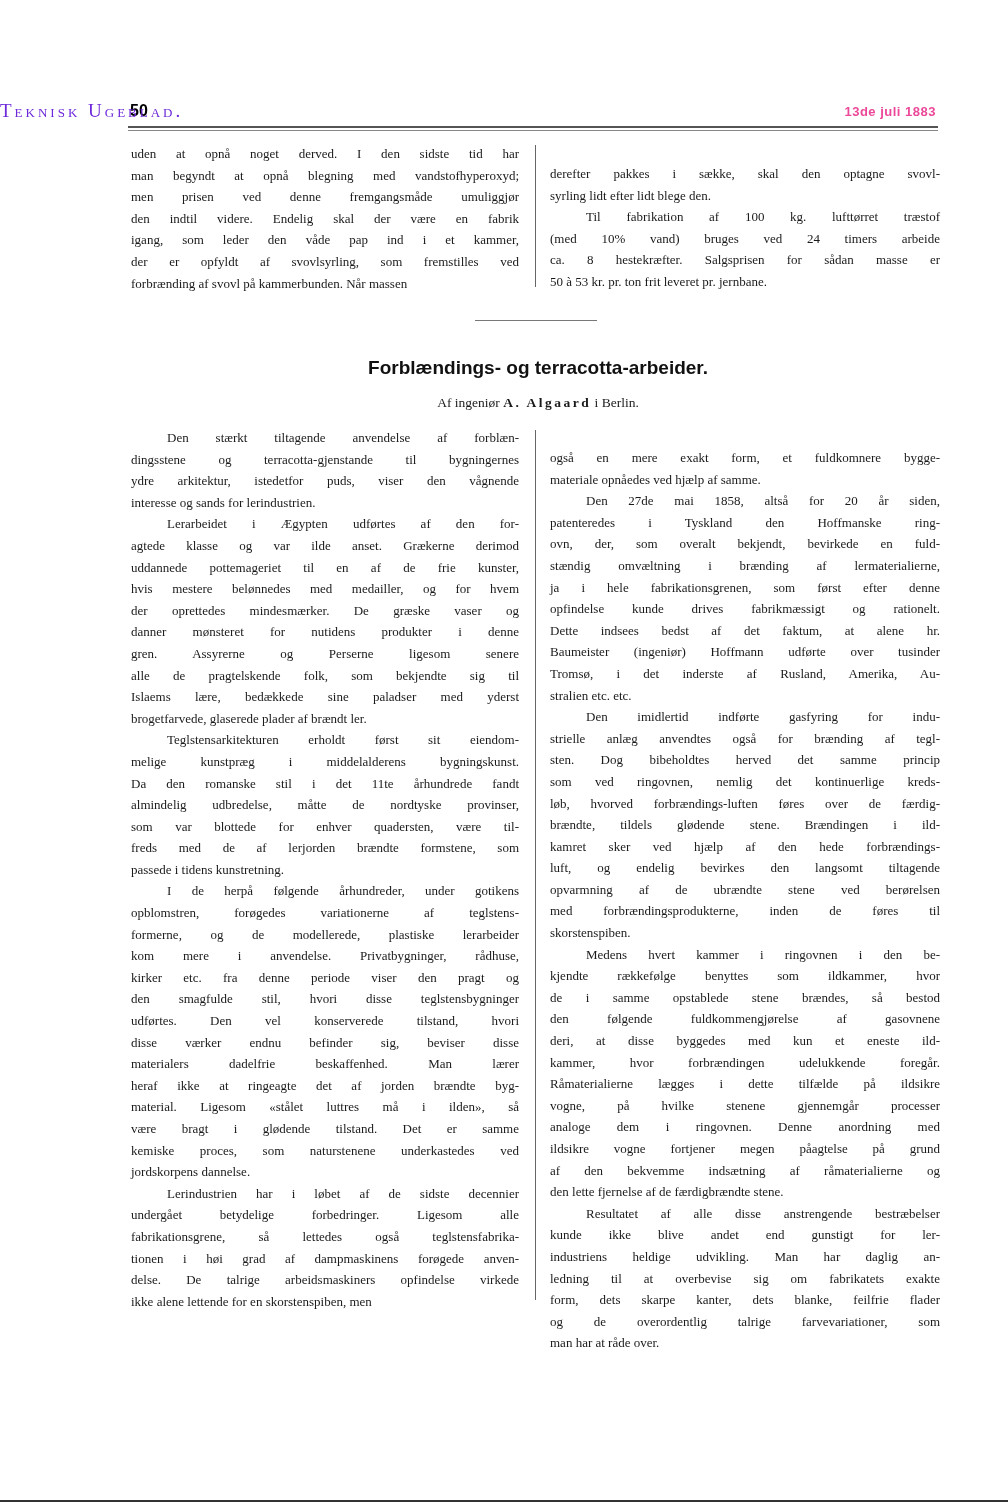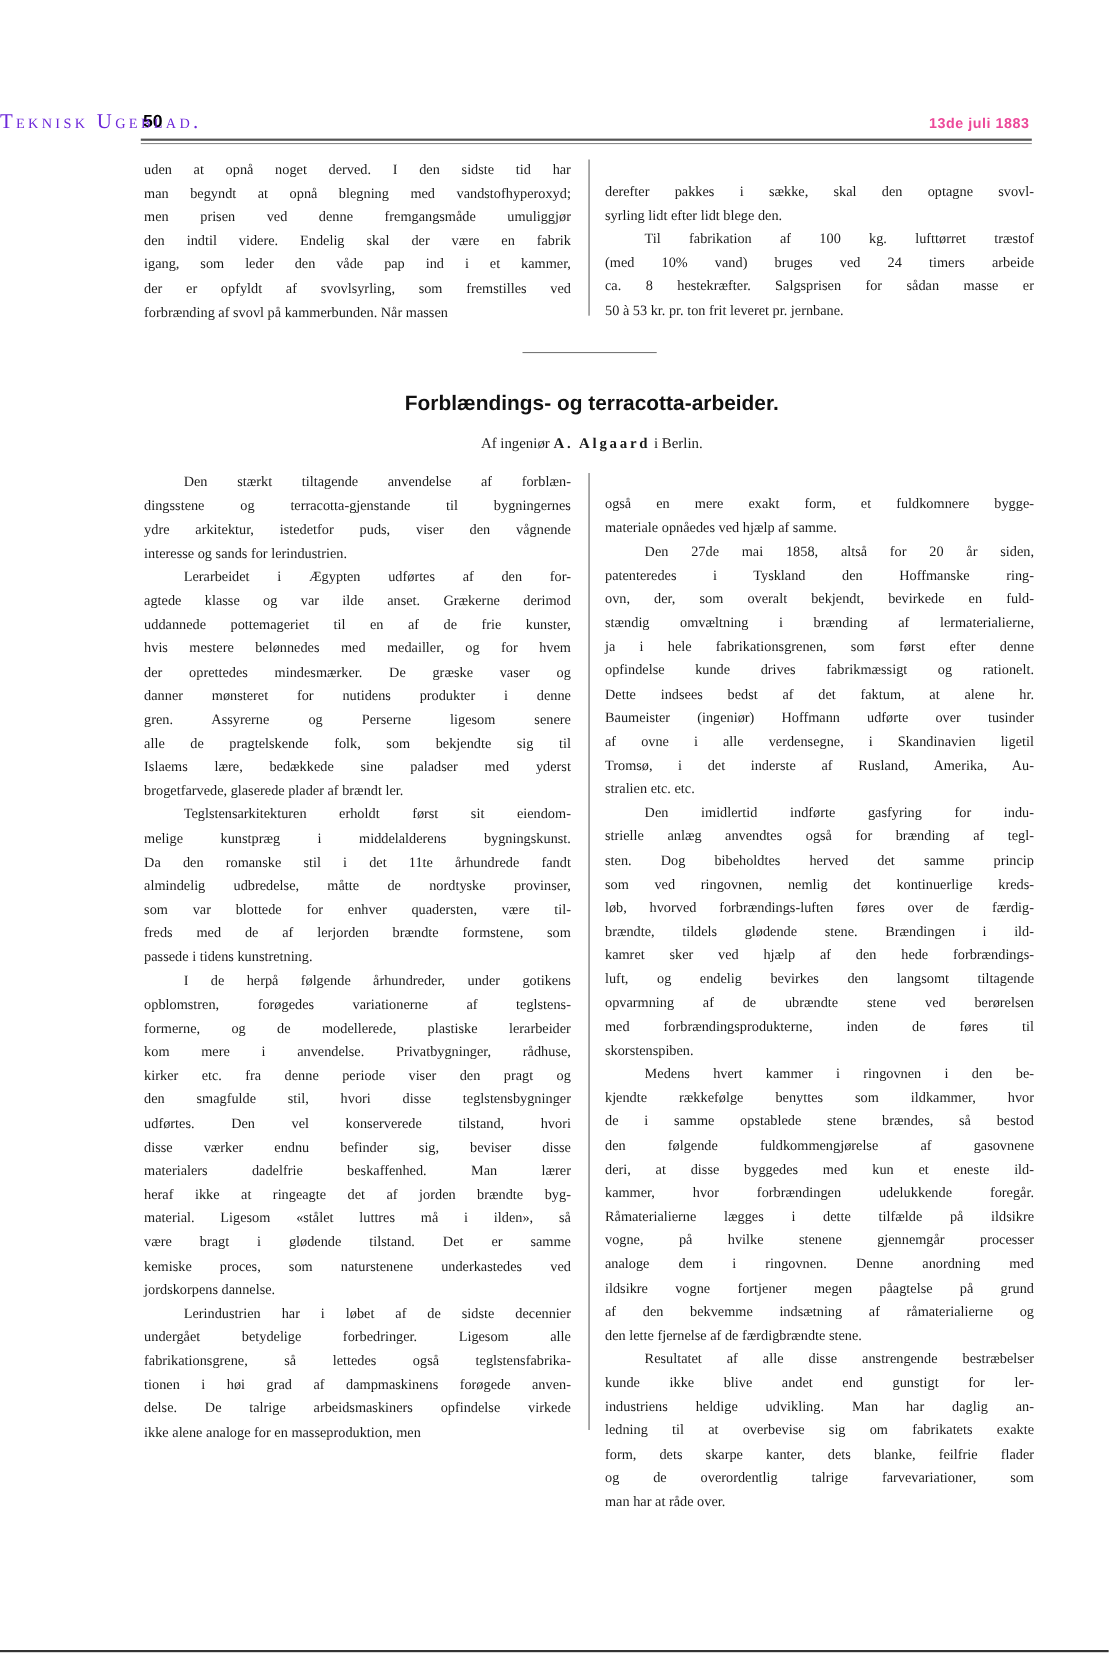--- a/index.html
+++ b/index.html
@@ -98,35 +98,34 @@
     <span class="line">heraf ikke at ringeagte det af jorden brændte byg-</span>
     <span class="line">material.  Ligesom «stålet luttres må i ilden», så</span>
     <span class="line">være bragt i glødende tilstand.  Det er samme</span>
     <span class="line">kemiske proces, som naturstenene underkastedes ved</span>
     <span class="line last">jordskorpens dannelse.</span>
     <span class="line indent">Lerindustrien har i løbet af de sidste decennier</span>
     <span class="line">undergået betydelige forbedringer.  Ligesom alle</span>
     <span class="line">fabrikationsgrene, så lettedes også teglstensfabrika-</span>
     <span class="line">tionen i høi grad af dampmaskinens forøgede anven-</span>
     <span class="line">delse.  De talrige arbeidsmaskiners opfindelse virkede</span>
-    <span class="line last">ikke alene analoge for en masseproduktion, men</span>
+    <span class="line last">ikke alene lettende for en skorstenspiben, men</span>
   </div>
 <div class="vsep" style="top:430px;height:870px;"></div>
 <div class="col col-right" style="top:427px;" id="art-right">
     <span class="line">også en mere exakt form, et fuldkomnere bygge-</span>
     <span class="line last">materiale opnåedes ved hjælp af samme.</span>
     <span class="line indent">Den 27de mai 1858, altså for 20 år siden,</span>
     <span class="line">patenteredes i Tyskland den Hoffmanske ring-</span>
     <span class="line">ovn, der, som overalt bekjendt, bevirkede en fuld-</span>
     <span class="line">stændig omvæltning i brænding af lermaterialierne,</span>
     <span class="line">ja i hele fabrikationsgrenen, som først efter denne</span>
     <span class="line">opfindelse kunde drives fabrikmæssigt og rationelt.</span>
     <span class="line">Dette indsees bedst af det faktum, at alene hr.</span>
     <span class="line">Baumeister (ingeniør) Hoffmann udførte over tusinder</span>
-    <span class="line">af ovne i alle verdensegne, i Skandinavien ligetil</span>
     <span class="line">Tromsø, i det inderste af Rusland, Amerika, Au-</span>
     <span class="line last">stralien etc. etc.</span>
     <span class="line indent">Den imidlertid indførte gasfyring for indu-</span>
     <span class="line">strielle anlæg anvendtes også for brænding af tegl-</span>
     <span class="line">sten.  Dog bibeholdtes herved det samme princip</span>
     <span class="line">som ved ringovnen, nemlig det kontinuerlige kreds-</span>
     <span class="line">løb, hvorved forbrændings-luften føres over de færdig-</span>
     <span class="line">brændte, tildels glødende stene.  Brændingen i ild-</span>
     <span class="line">kamret sker ved hjælp af den hede forbrændings-</span>
     <span class="line">luft, og endelig bevirkes den langsomt tiltagende</span>

